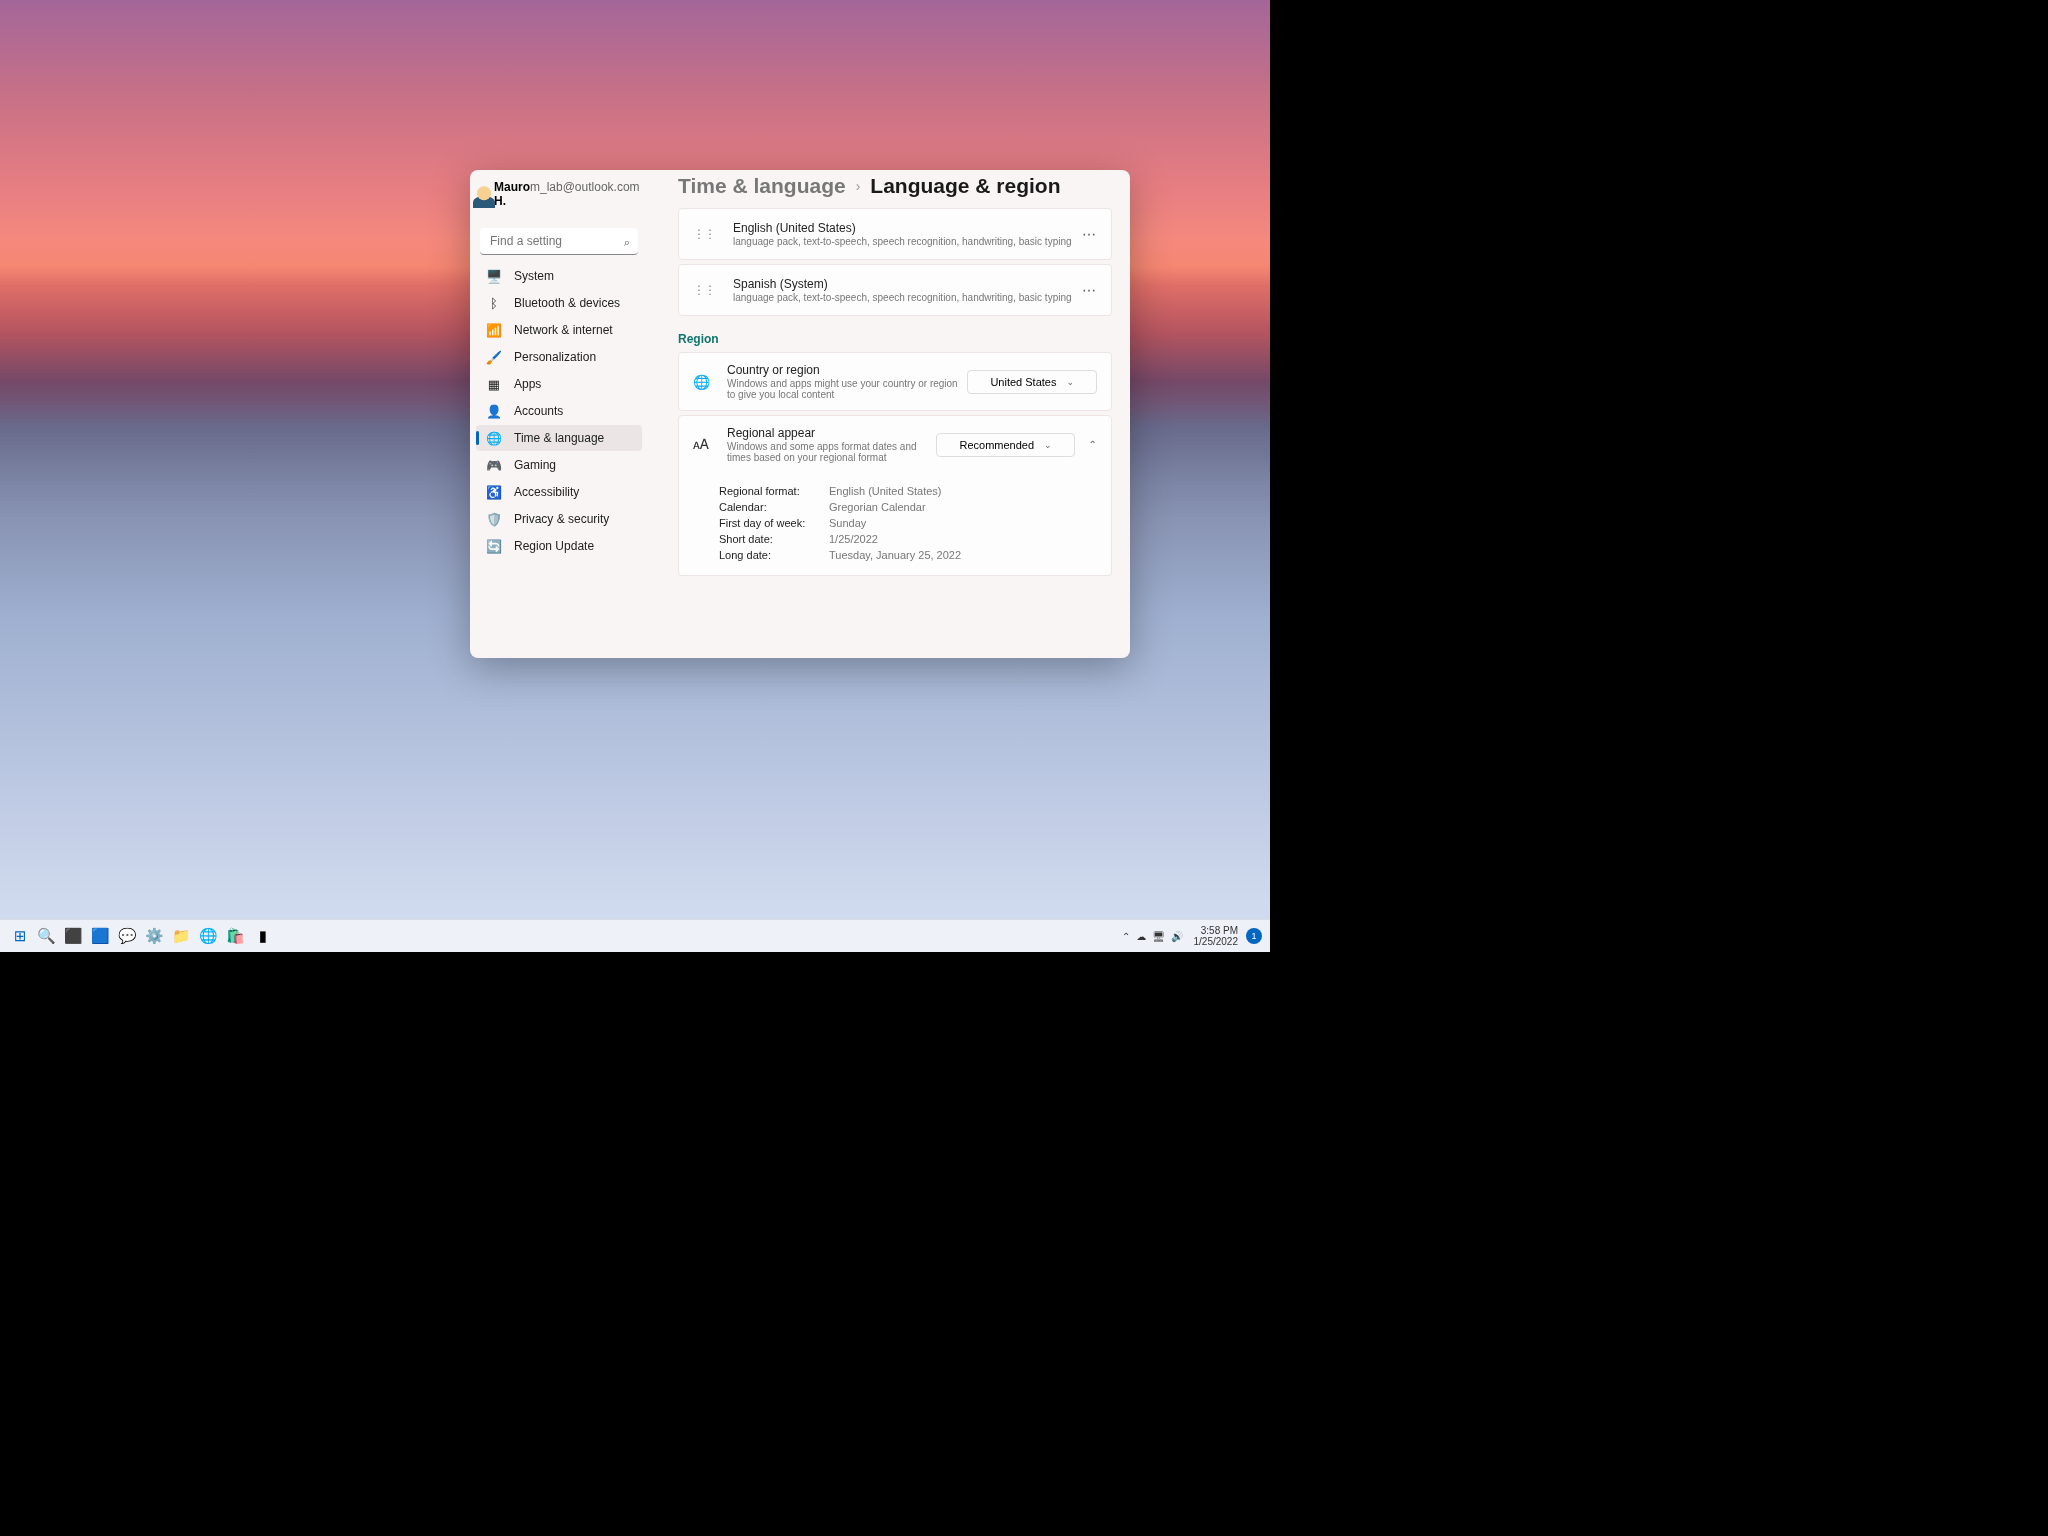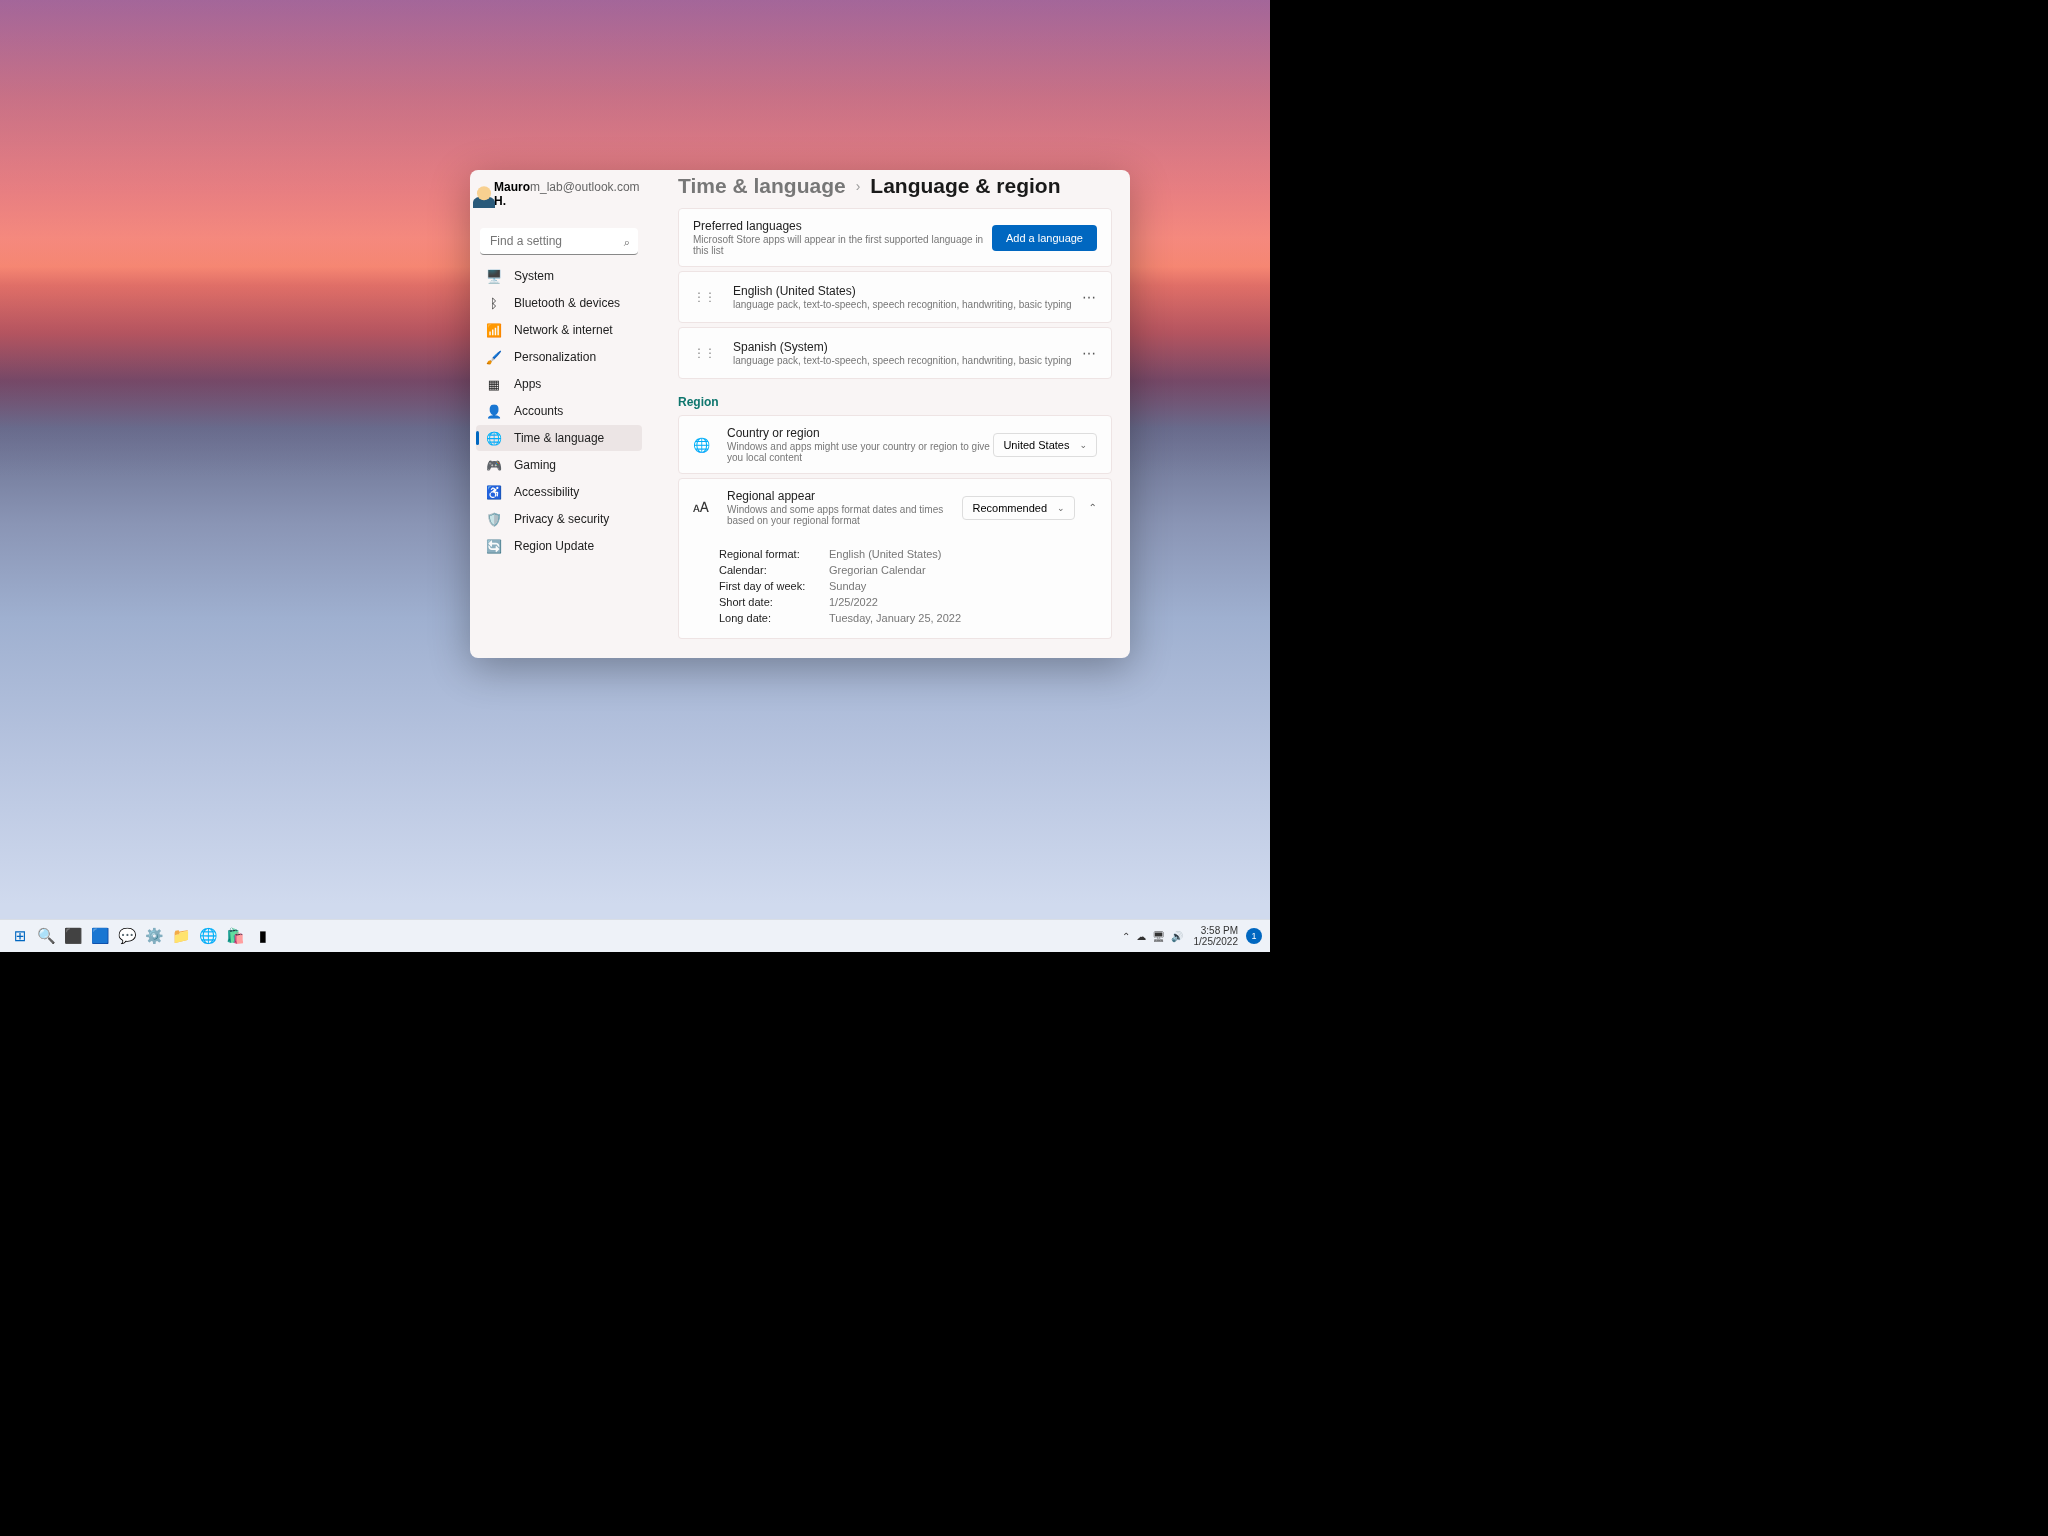--- a/index.html
+++ b/index.html
@@ -49,21 +49,21 @@
 .card-text { flex: 1; }
 .card-title { font-size: 12px; color: #222; }
 .card-sub { font-size: 10px; color: #777; margin-top: 1px; }
 .btn-primary { background: #0067c0; color: #fff; border: none; padding: 7px 14px; border-radius: 4px; font-size: 11px; cursor: pointer; }
 .lang-card { background: #fdfdfd; border: 1px solid #eee4e4; border-radius: 4px; padding: 12px 14px; margin-bottom: 4px; display: flex; align-items: center; }
 .drag-handle { color: #888; margin-right: 18px; font-size: 12px; letter-spacing: -1px; cursor: grab; }
 .more-btn { margin-left: auto; font-size: 14px; color: #555; cursor: pointer; letter-spacing: 1px; }
 .section-title { font-size: 12px; font-weight: 600; margin: 16px 0 6px; color: #0f766e; }
 .setting-row { background: #fdfdfd; border: 1px solid #eee4e4; border-radius: 4px; padding: 10px 14px; display: flex; align-items: center; margin-bottom: 4px; }
 .setting-icon { width: 18px; margin-right: 16px; color: #333; font-size: 14px; }
-.dropdown { border: 1px solid #ddd; padding: 5px 9px; border-radius: 4px; font-size: 11px; display: flex; align-items: center; gap: 10px; cursor: pointer; background: #fdfdfd; }
+.dropdown { border: 1px solid #ddd; padding: 5px 22px; border-radius: 4px; font-size: 11px; display: flex; align-items: center; gap: 10px; cursor: pointer; background: #fdfdfd; }
 .chev { font-size: 9px; color: #666; }
 .expand-chev { margin-left: 14px; font-size: 10px; color: #555; cursor: pointer; }
 .details-panel { background: #fdfdfd; border: 1px solid #eee4e4; border-top: none; border-radius: 0 0 4px 4px; padding: 10px 14px 12px 40px; margin-top: -5px; margin-bottom: 4px; }
 .detail-row { display: flex; font-size: 11px; padding: 2px 0; }
 .detail-label { width: 110px; color: #222; }
 .detail-value { color: #777; }
 .taskbar { position: absolute; bottom: 0; left: 0; right: 0; height: 33px; background: #eef2f8; display: flex; align-items: center; padding: 0 8px; border-top: 1px solid #d8dde5; }
 .tb-icons { display: flex; gap: 3px; }
 .tb-icon { width: 24px; height: 24px; display: flex; align-items: center; justify-content: center; font-size: 15px; cursor: pointer; border-radius: 3px; }
 .tb-right { margin-left: auto; display: flex; align-items: center; gap: 4px; font-size: 10px; color: #333; }
@@ -139,27 +139,20 @@
           </div>
       </div>
 
       <div class="main">
         <div class="breadcrumb">
           <span class="bc-parent">Time &amp; language</span>
           <span class="bc-sep">›</span>
           <span class="bc-current">Language &amp; region</span>
         </div>
 
-        <div class="card">
-          <div class="card-text">
-            <div class="card-title">Preferred languages</div>
-            <div class="card-sub">Microsoft Store apps will appear in the first supported language in this list</div>
-          </div>
-          <button class="btn-primary">Add a language</button>
-        </div>
 
         <div id="lang-list">
             <div class="lang-card">
               <span class="drag-handle">⋮⋮</span>
               <div class="card-text">
                 <div class="card-title">English (United States)</div>
                 <div class="card-sub">language pack, text-to-speech, speech recognition, handwriting, basic typing</div>
               </div>
               <span class="more-btn">⋯</span>
             </div>

